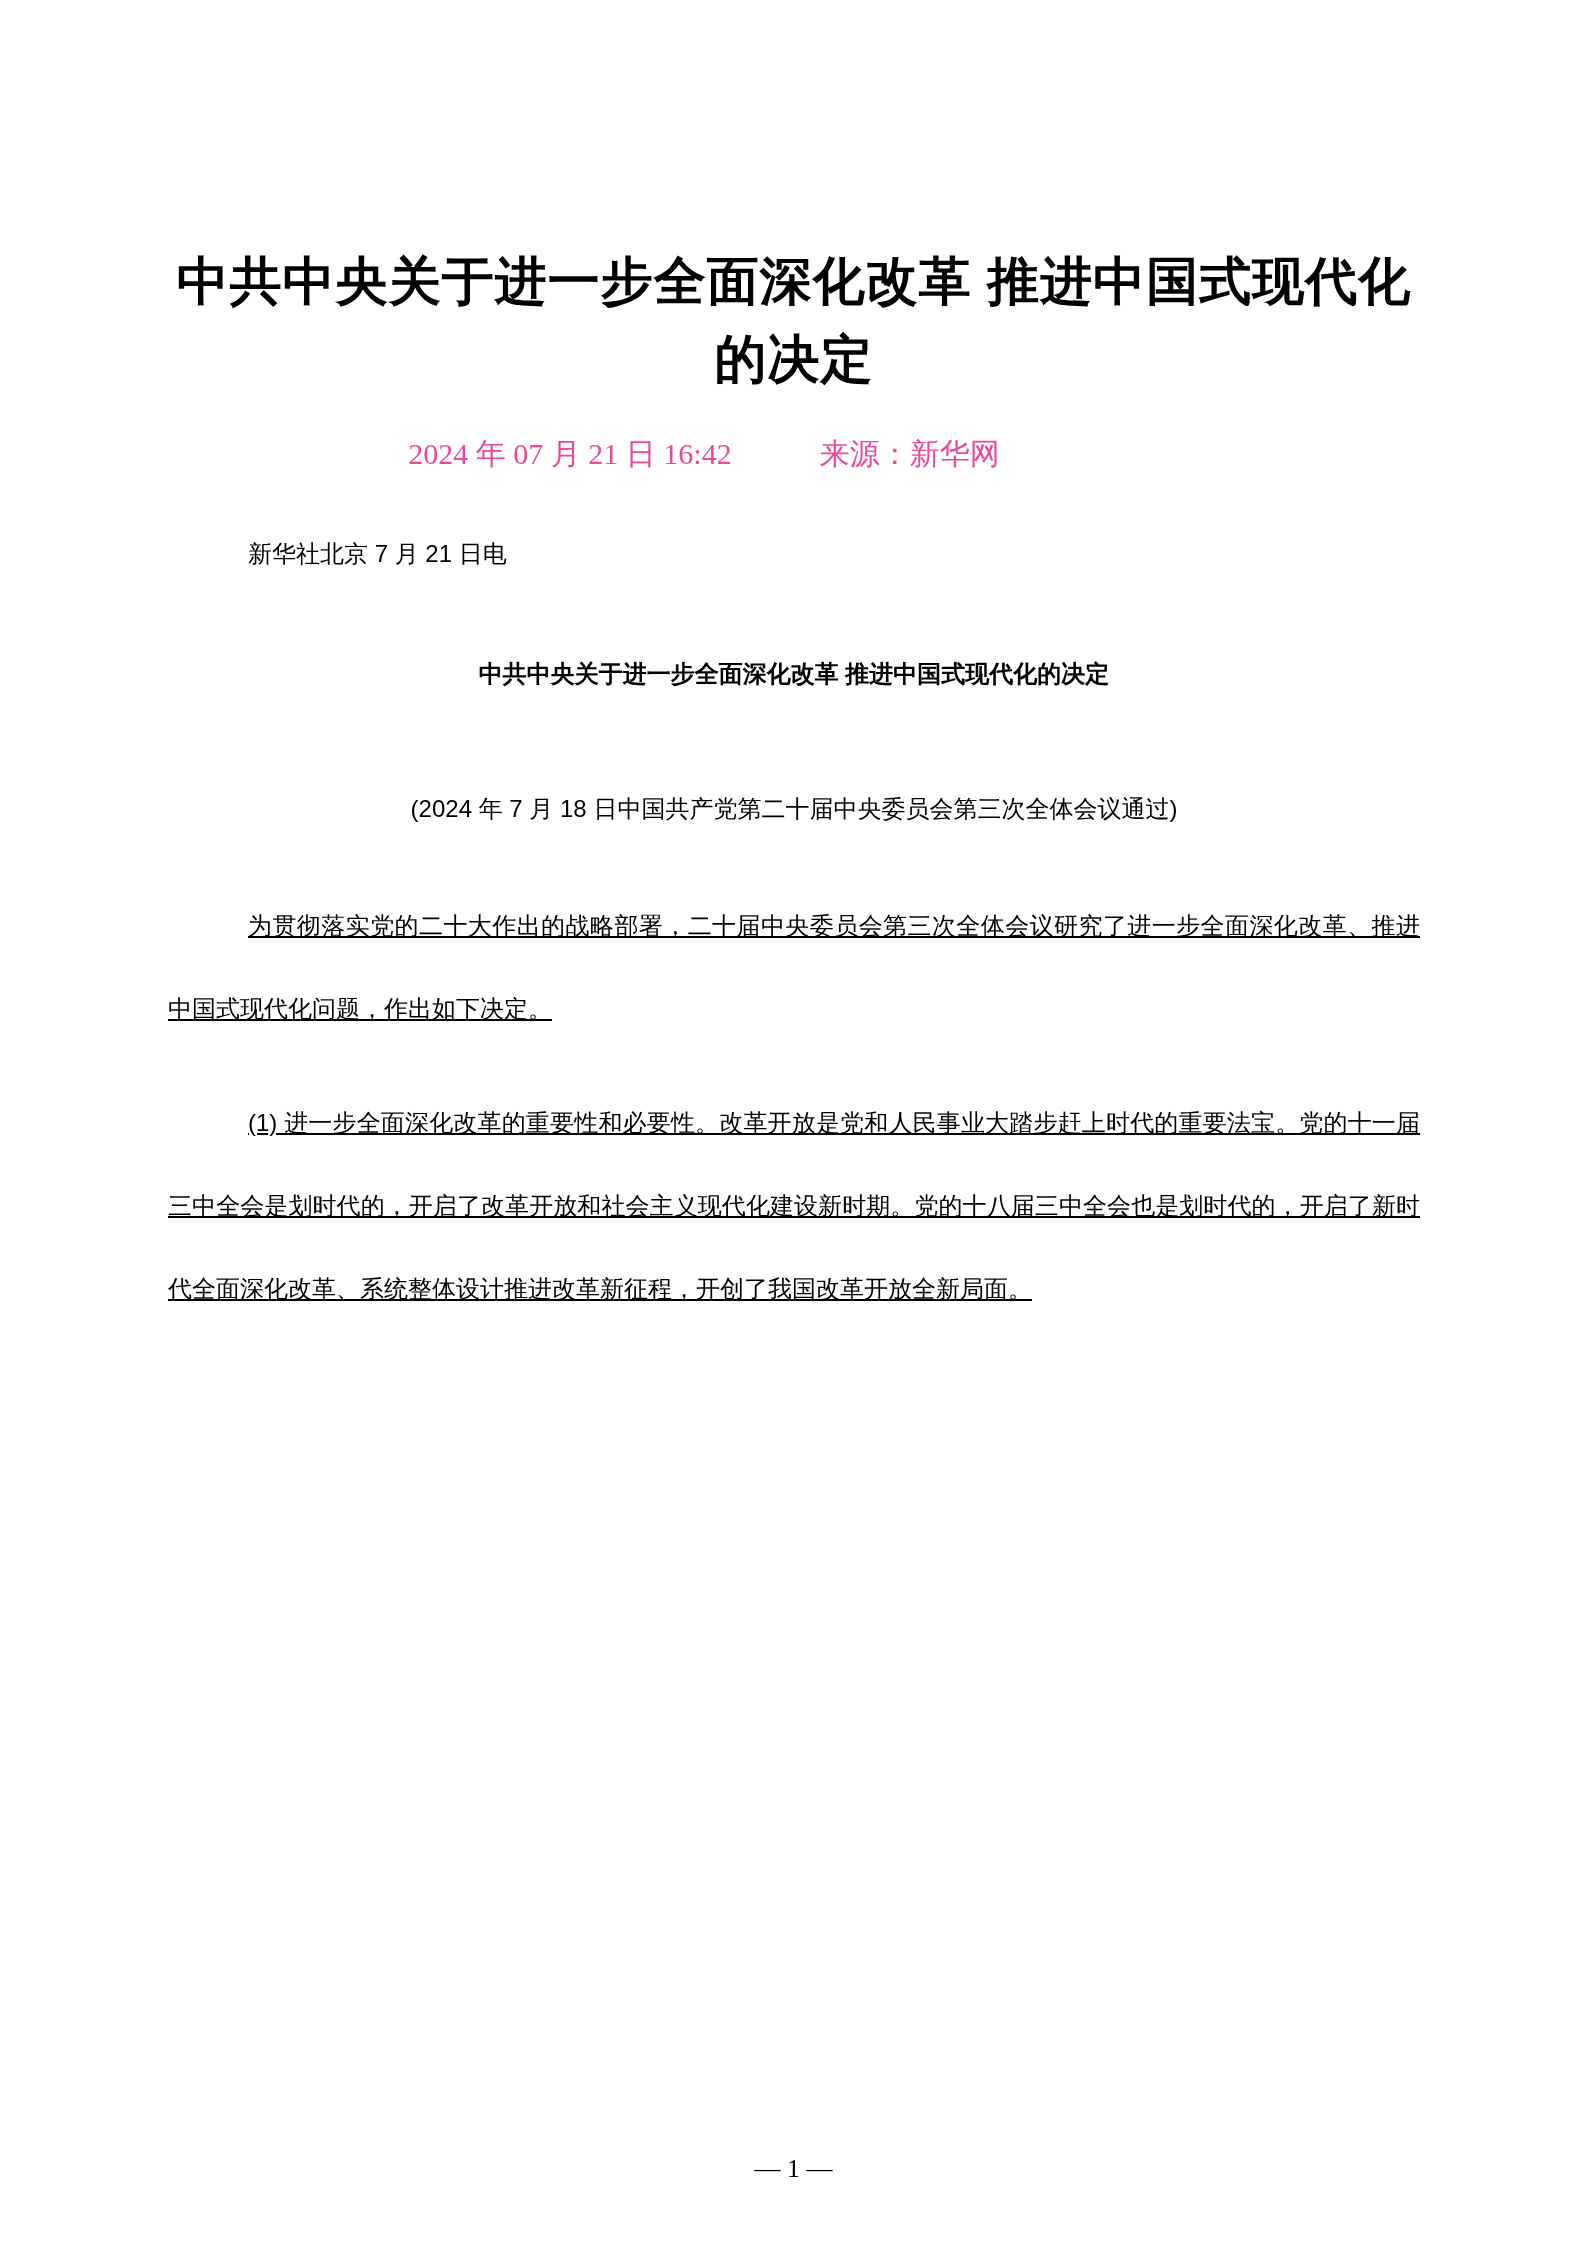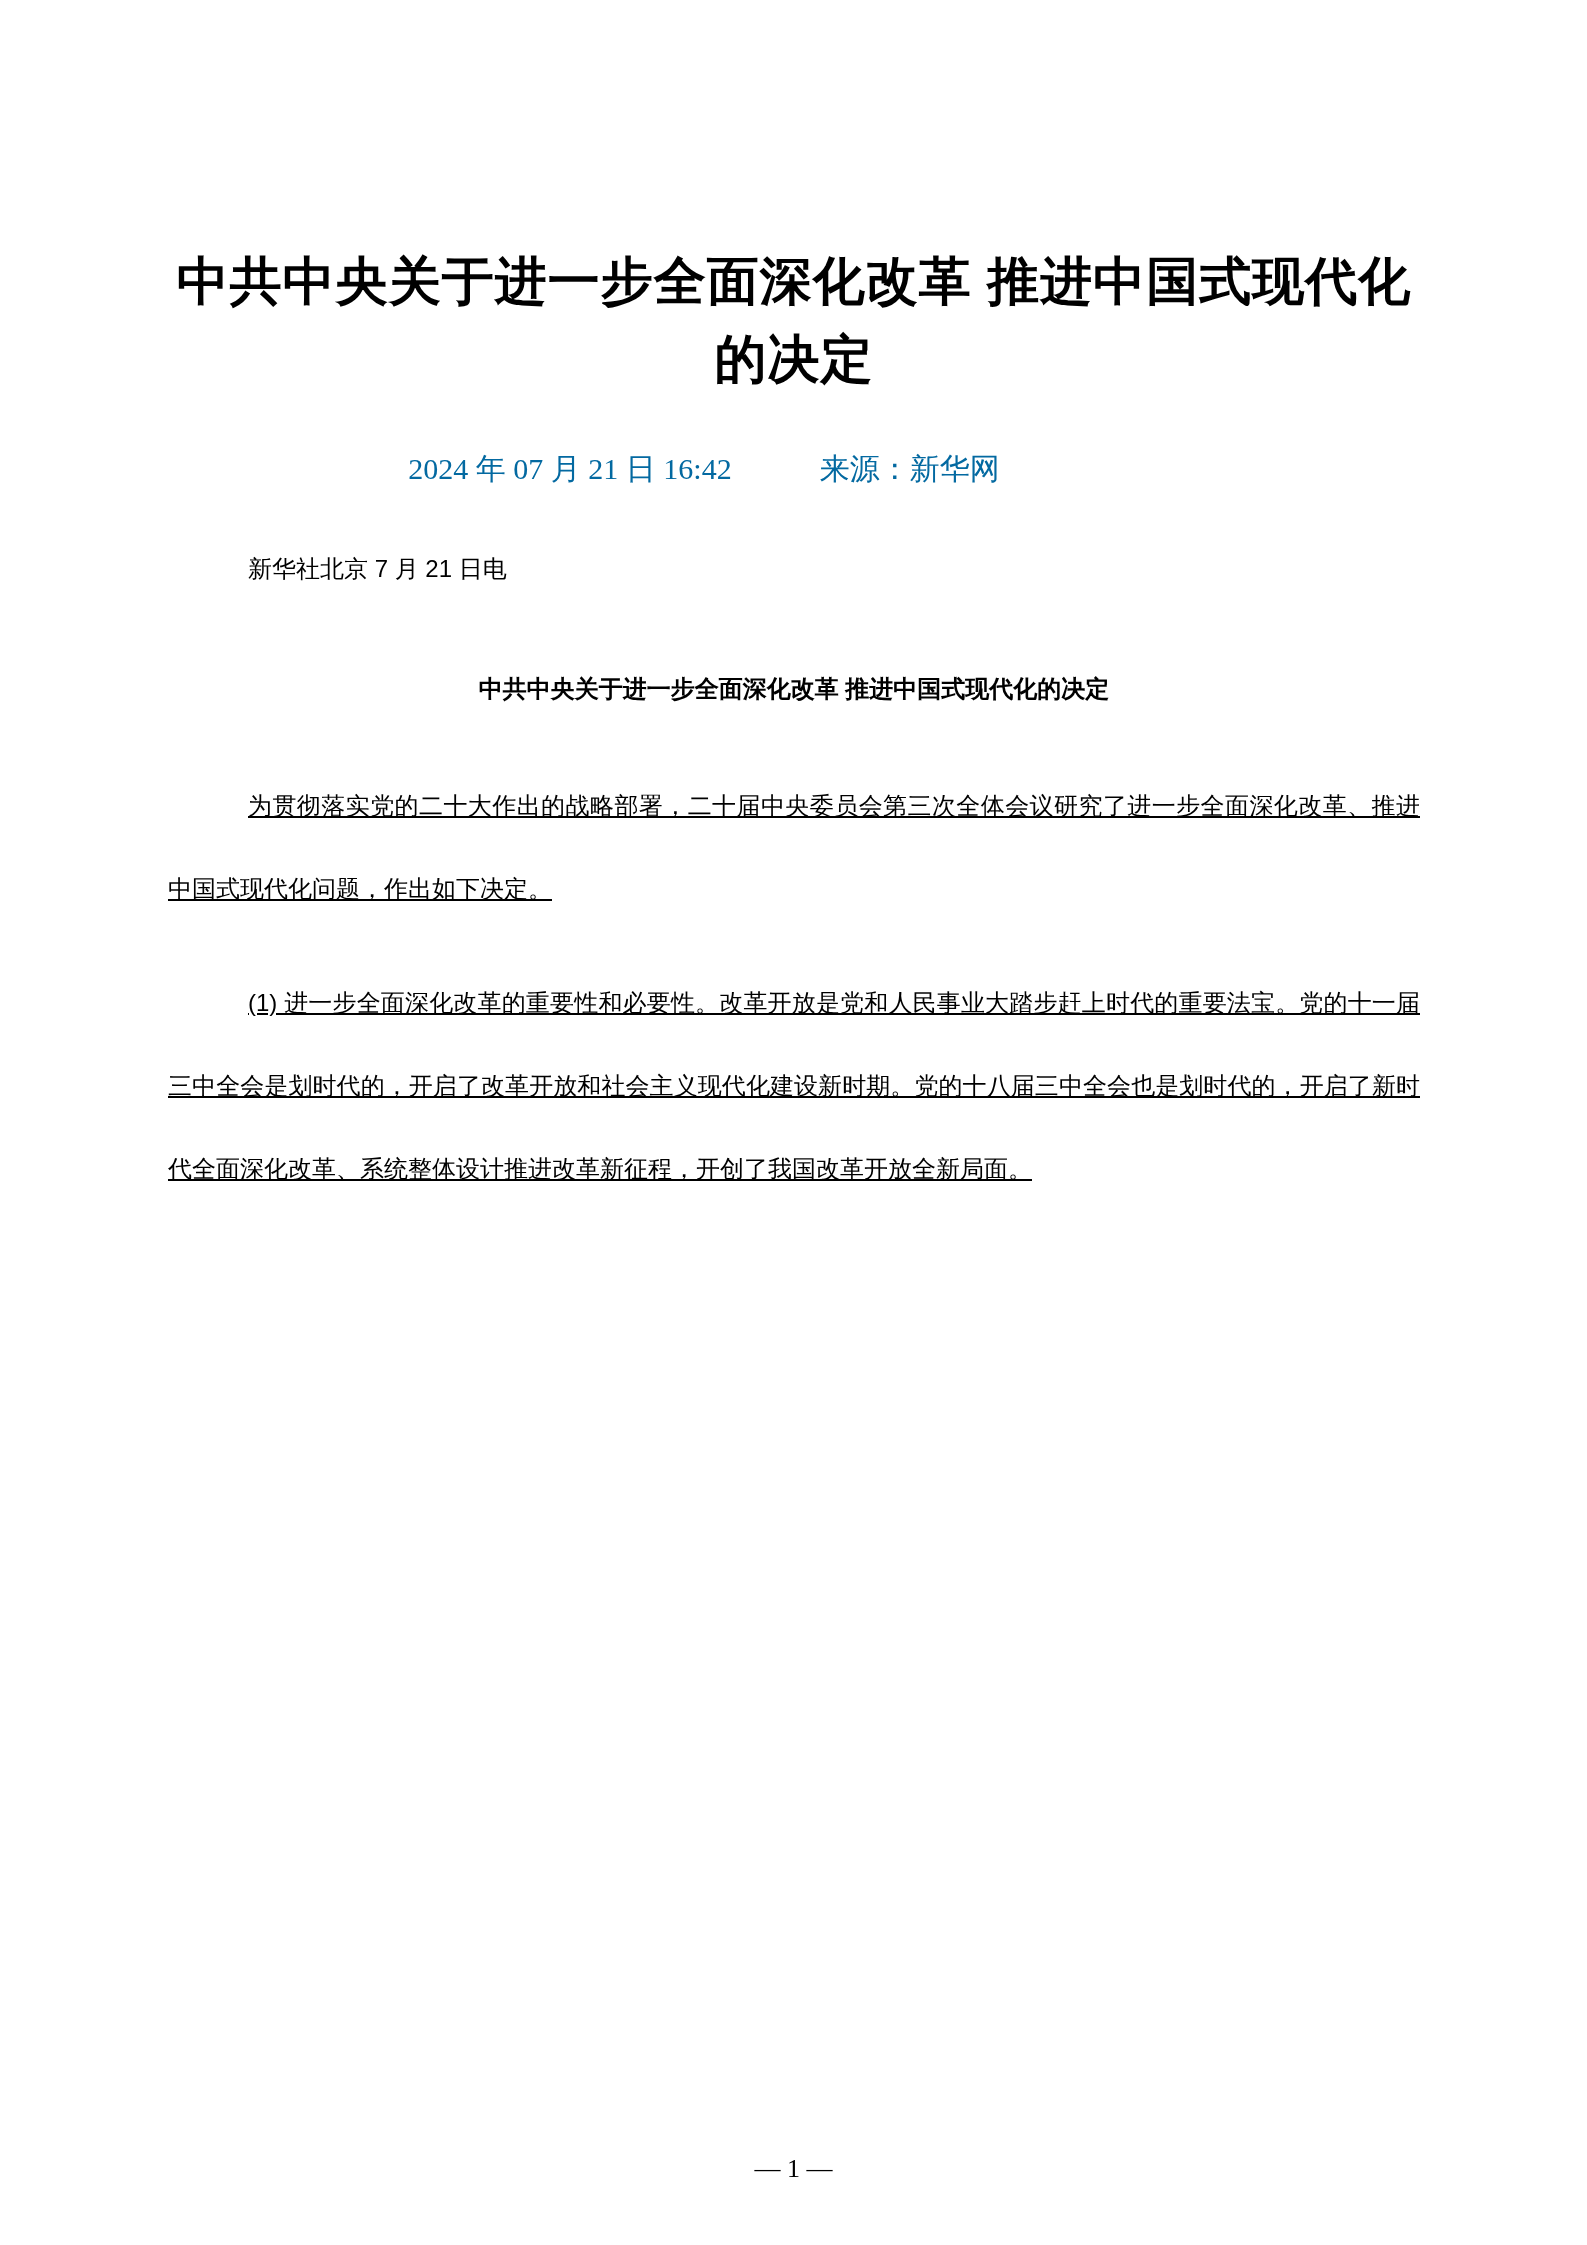--- a/index.html
+++ b/index.html
@@ -23,26 +23,26 @@
     margin: 0;
     font-size: 52px;
     line-height: 78px;
     font-weight: 700;
     text-align: center;
     letter-spacing: 1px;
   }
   .meta-line {
     position: relative;
     left: -90px;
-    margin-top: 51px;
+    margin-top: 36px;
     text-align: center;
     font-family: "Liberation Serif", serif;
     font-size: 30px;
     line-height: 40px;
-    color: #0369a1;
+    color: #ec4899;
     white-space: nowrap;
   }
   .meta-date { margin-right: 88px; }
   .body {
     margin: 0;
     font-size: 24px;
     line-height: 83px;
     hanging-punctuation: allow-end;
   }
   .indent { text-indent: 80px; }
@@ -75,20 +75,21 @@
   <h1 class="doc-title">中共中央关于进一步全面深化改革 推进中国式现代化的决定</h1>
 
   <div class="meta-line">
     <span class="meta-date">2024 年 07 月 21 日 16:42</span><span class="meta-source">来源：新华网</span>
   </div>
 
   <p class="body indent dateline">新华社北京 7 月 21 日电</p>
 
   <p class="body center bold inner-title">中共中央关于进一步全面深化改革 推进中国式现代化的决定</p>
 
+  <p class="body center adoption-note">(2024 年 7 月 18 日中国共产党第二十届中央委员会第三次全体会议通过)</p>
 
   <p class="body indent justify p-intro">为贯彻落实党的二十大作出的战略部署，二十届中央委员会第三次全体会议研究了进一步全面深化改革、推进中国式现代化问题，作出如下决定。</p>
 
 
   <p class="body indent justify p-item">(1) 进一步全面深化改革的重要性和必要性。改革开放是党和人民事业大踏步赶上时代的重要法宝。党的十一届三中全会是划时代的，开启了改革开放和社会主义现代化建设新时期。党的十八届三中全会也是划时代的，开启了新时代全面深化改革、系统整体设计推进改革新征程，开创了我国改革开放全新局面。</p>
 
   <div class="footer">— 1 —</div>
 
 </div>
 

